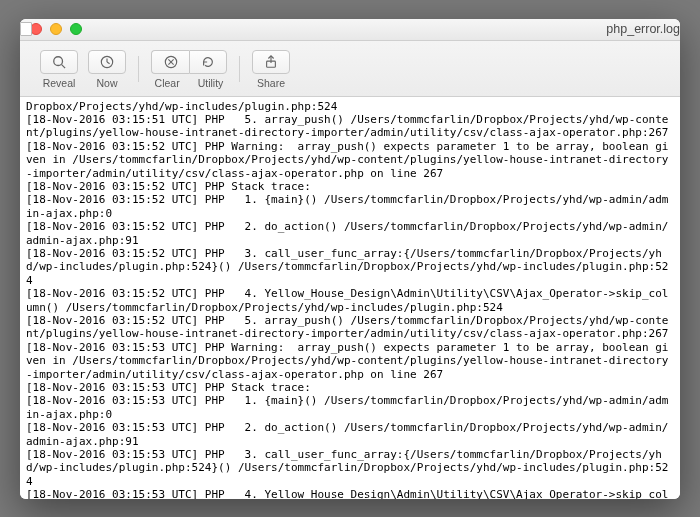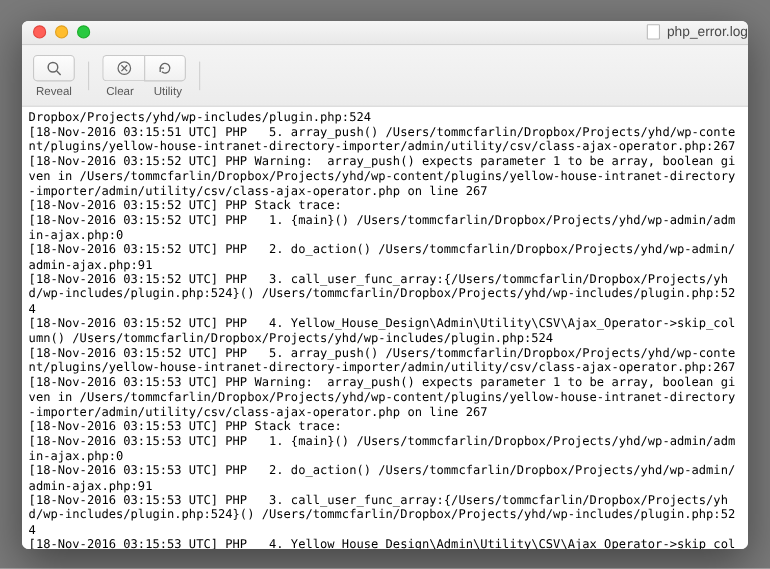--- a/index.html
+++ b/index.html
@@ -38,40 +38,40 @@
     }
     .dot { width: 12px; height: 12px; border-radius: 50%; }
     .dot.close { background: #ff5f57; border: 0.5px solid #e1463f; }
     .dot.min { background: #ffbd2e; border: 0.5px solid #dfa023; }
     .dot.max { background: #28c940; border: 0.5px solid #1dad2b; }
     .title {
       position: absolute;
       left: 0; right: 0;
       display: flex;
       align-items: center;
-      justify-content: flex-end;
+      justify-content: space-between;
       gap: 6px;
       font-size: 12.5px;
       color: #4a4a4a;
       pointer-events: none;
     }
     .file-icon {
       width: 12px; height: 14px;
       background: #fff;
       border: 1px solid #bbb;
       border-radius: 1px;
       position: relative;
     }
     .toolbar {
       height: 56px;
       background: linear-gradient(#f4f4f4, #ececec);
       border-bottom: 1px solid #cfcfcf;
       display: flex;
       align-items: center;
-      padding: 6px 10px 4px;
+      padding: 6px 20px 4px;
       gap: 10px;
     }
     .tb-item {
       display: flex;
       flex-direction: column;
       align-items: center;
       gap: 3px;
     }
     .tb-btn {
       height: 24px;
@@ -134,20 +134,30 @@
     <div class="tb-item">
       <div class="tb-btn">
         <svg width="14" height="14" viewBox="0 0 16 16">
             <circle cx="7" cy="7" r="5" fill="none" stroke="#666" stroke-width="1.5"></circle>
             <line x1="11" y1="11" x2="15" y2="15" stroke="#666" stroke-width="1.5"></line>
           </svg>
       </div>
       <span class="tb-label">Reveal</span>
     </div>
 
+    <div class="tb-item">
+      <div class="tb-btn">
+        <svg width="14" height="14" viewBox="0 0 16 16">
+            <circle cx="8" cy="8" r="6.5" fill="none" stroke="#666" stroke-width="1.3"></circle>
+            <line x1="8" y1="8" x2="8" y2="4" stroke="#666" stroke-width="1.3"></line>
+            <line x1="8" y1="8" x2="11" y2="10" stroke="#666" stroke-width="1.3"></line>
+          </svg>
+      </div>
+      <span class="tb-label">Now</span>
+    </div>
 
     <div class="sep"></div>
 
     <div class="tb-item">
       <div class="tb-btn-seg">
         <div class="tb-btn">
           <svg width="14" height="14" viewBox="0 0 16 16">
               <circle cx="8" cy="8" r="6.5" fill="none" stroke="#666" stroke-width="1.3"></circle>
               <line x1="5" y1="5" x2="11" y2="11" stroke="#666" stroke-width="1.3"></line>
               <line x1="11" y1="5" x2="5" y2="11" stroke="#666" stroke-width="1.3"></line>
@@ -161,20 +171,30 @@
         </div>
       </div>
       <div style="display:flex;gap:18px">
         <span class="tb-label">Clear</span>
         <span class="tb-label">Utility</span>
       </div>
     </div>
 
     <div class="sep"></div>
 
+    <div class="tb-item">
+      <div class="tb-btn">
+        <svg width="14" height="14" viewBox="0 0 16 16">
+            <rect x="3" y="7" width="10" height="7" rx="1" fill="none" stroke="#666" stroke-width="1.3"></rect>
+            <line x1="8" y1="1" x2="8" y2="9" stroke="#666" stroke-width="1.3"></line>
+            <path d="M5 4 L8 1 L11 4" fill="none" stroke="#666" stroke-width="1.3"></path>
+          </svg>
+      </div>
+      <span class="tb-label">Share</span>
+    </div>
 
     <div class="toolbar-spacer"></div>
   </div>
 
   <div class="content">Dropbox/Projects/yhd/wp-includes/plugin.php:524
 [18-Nov-2016 03:15:51 UTC] PHP   5. array_push() /Users/tommcfarlin/Dropbox/Projects/yhd/wp-content/plugins/yellow-house-intranet-directory-importer/admin/utility/csv/class-ajax-operator.php:267
 [18-Nov-2016 03:15:52 UTC] PHP Warning:  array_push() expects parameter 1 to be array, boolean given in /Users/tommcfarlin/Dropbox/Projects/yhd/wp-content/plugins/yellow-house-intranet-directory-importer/admin/utility/csv/class-ajax-operator.php on line 267
 [18-Nov-2016 03:15:52 UTC] PHP Stack trace:
 [18-Nov-2016 03:15:52 UTC] PHP   1. {main}() /Users/tommcfarlin/Dropbox/Projects/yhd/wp-admin/admin-ajax.php:0
 [18-Nov-2016 03:15:52 UTC] PHP   2. do_action() /Users/tommcfarlin/Dropbox/Projects/yhd/wp-admin/admin-ajax.php:91

